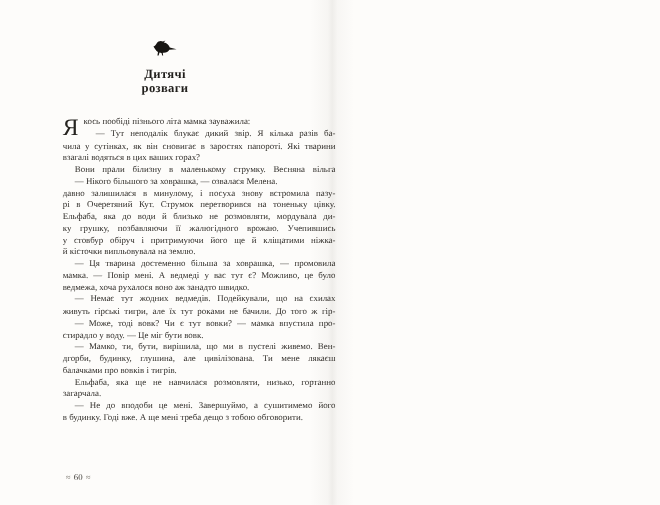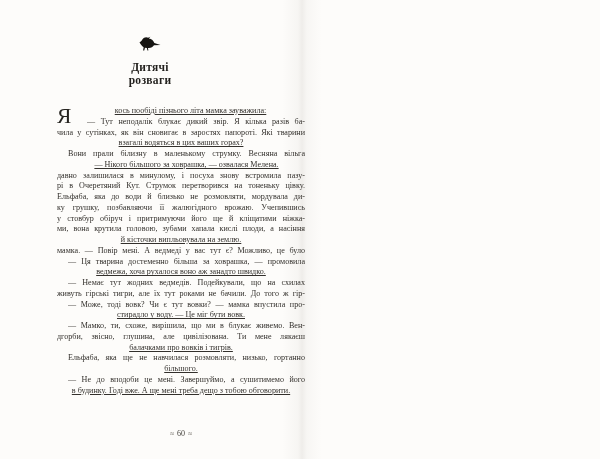--- a/index.html
+++ b/index.html
@@ -26,25 +26,25 @@
 
   .dropcap{
     float:left;width:15px;height:21.5px;margin:0 4px 0 0;
     font-size:21.5px;line-height:21px;color:#262420;text-align:left;
   }
   .line{
     height:10.75px;line-height:10.75px;font-size:8.1px;
     text-align:justify;overflow:hidden;color:#33302c;
   }
   .line::after{content:"";display:inline-block;width:100%;height:0;vertical-align:top;}
-  .line.last{text-align:center;text-decoration:underline;}
+  .line.last{text-align:left;}
   .line.last::after{content:none;}
   .line.indent{text-indent:11px;}
 
-  .folio{position:absolute;top:429px;text-align:center;font-size:8px;color:#45423d;}
+  .folio{position:absolute;top:429px;font-size:8px;color:#45423d;}
   .folio-left{left:57px;width:248px;}
   .folio .orn{font-size:7.5px;color:#6b675f;margin:0 3px;position:relative;top:-0.5px;}
 </style>
 </head>
 <body>
 
 <div class="spread">
   <div class="gutter"></div>
 
   <div class="page left">
@@ -65,34 +65,33 @@
           <div class="line indent">— Тут неподалік блукає дикий звір. Я кілька разів ба-</div>
           <div class="line">чила у сутінках, як він сновигає в заростях папороті. Які тварини</div>
           <div class="line last">взагалі водяться в цих ваших горах?</div>
           <div class="line indent">Вони прали білизну в маленькому струмку. Весняна вільга</div>
           <div class="line indent last">— Нікого більшого за ховрашка, — озвалася Мелена.</div>
           <div class="line">давно залишилася в минулому, і посуха знову встромила пазу-</div>
           <div class="line">рі в Очеретяний Кут. Струмок перетворився на тоненьку цівку.</div>
           <div class="line">Ельфаба, яка до води й близько не розмовляти, мордувала ди-</div>
           <div class="line">ку грушку, позбавляючи її жалюгідного врожаю. Учепившись</div>
           <div class="line">у стовбур обіруч і притримуючи його ще й кліщатими ніжка-</div>
-          <div class="line">ми, вона крутила головою, зубами хапала кислі плоди, а насіння</div>
           <div class="line last">й кісточки випльовувала на землю.</div>
+          <div class="line indent">— Ця тварина достеменно більша за ховрашка, — промовила</div>
           <div class="line">мамка. — Повір мені. А ведмеді у вас тут є? Можливо, це було</div>
-          <div class="line indent">— Ця тварина достеменно більша за ховрашка, — промовила</div>
           <div class="line last">ведмежа, хоча рухалося воно аж занадто швидко.</div>
           <div class="line indent">— Немає тут жодних ведмедів. Подейкували, що на схилах</div>
           <div class="line">живуть гірські тигри, але їх тут роками не бачили. До того ж гір-</div>
           <div class="line indent">— Може, тоді вовк? Чи є тут вовки? — мамка впустила про-</div>
           <div class="line last">стирадло у воду. — Це міг бути вовк.</div>
-          <div class="line indent">— Мамко, ти, схоже, вирішила, що ми в блукає живемо. Вен-</div>
-          <div class="line">дгорби, звісно, глушина, але цивілізована. Ти мене лякаєш</div>
+          <div class="line indent">— Мамко, ти, бути, вирішила, що ми в пустелі живемо. Вен-</div>
+          <div class="line">дгорби, будинку, глушина, але цивілізована. Ти мене лякаєш</div>
           <div class="line last">балачками про вовків і тигрів.</div>
           <div class="line indent">Ельфаба, яка ще не навчилася розмовляти, низько, гортанно</div>
-          <div class="line last">більшого.</div>
+          <div class="line last">загарчала.</div>
           <div class="line indent">— Не до вподоби це мені. Завершуймо, а сушитимемо його</div>
           <div class="line last">в будинку. Годі вже. А ще мені треба дещо з тобою обговорити.</div>
         </div>
     </div>
 
     <div class="folio folio-left">
       <span class="orn">≈</span><span>60</span><span class="orn">≈</span>
     </div>
   </div>
 

